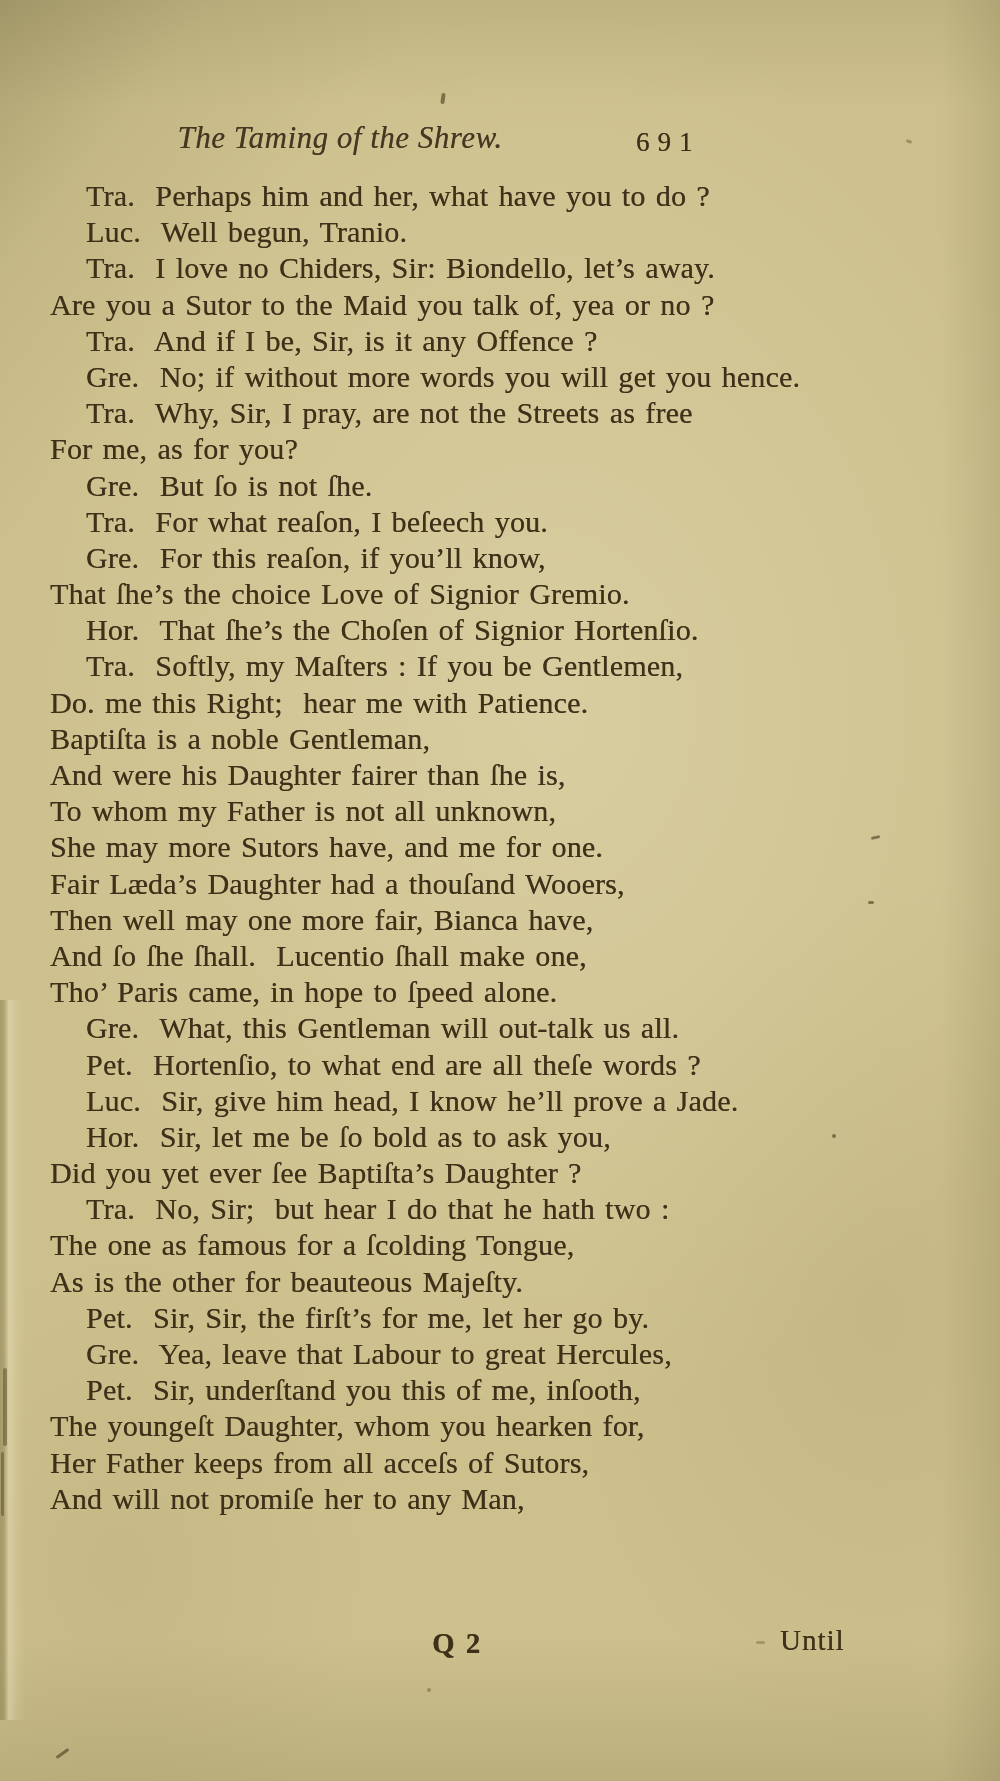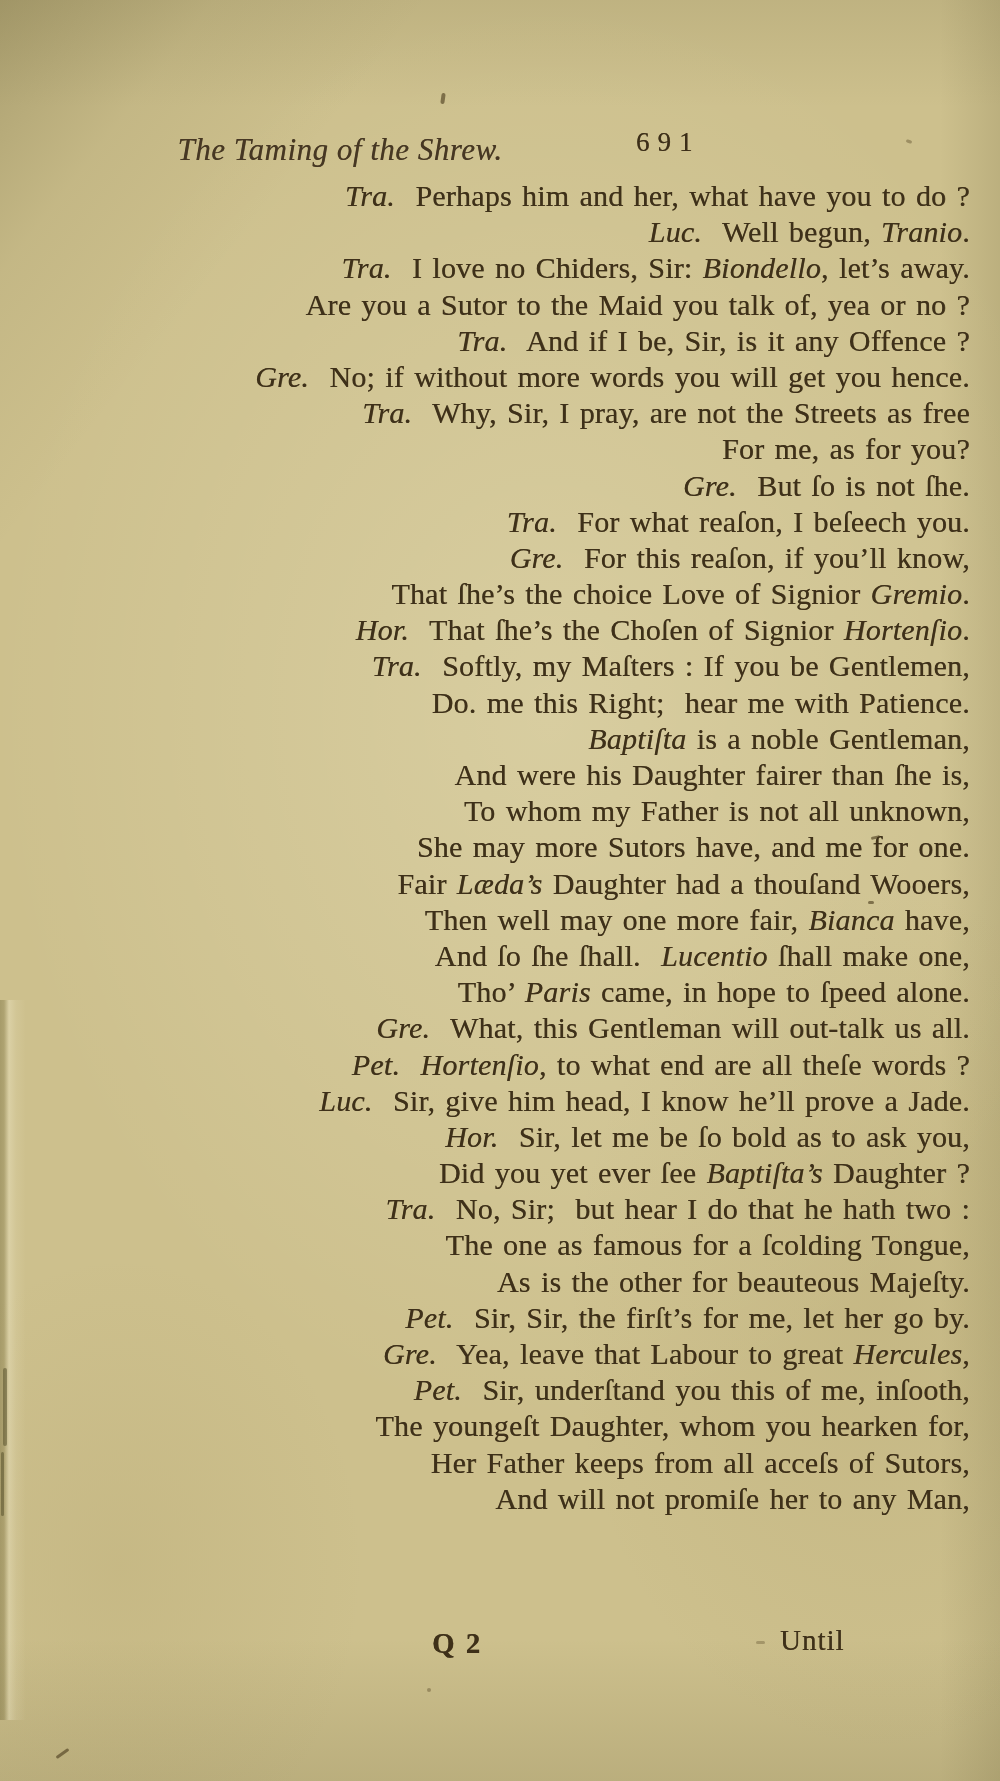--- a/index.html
+++ b/index.html
@@ -11,35 +11,35 @@
     background:
       radial-gradient(90% 65% at 55% 40%, rgba(255,252,228,0.22) 0%, rgba(255,252,228,0) 62%),
       linear-gradient(128deg, rgba(90,82,42,0.30) 0%, rgba(90,82,42,0.08) 9%, rgba(90,82,42,0) 18%),
       linear-gradient(180deg, rgba(90,82,42,0.12) 0%, rgba(90,82,42,0) 6%),
       linear-gradient(0deg, rgba(90,82,42,0.16) 0%, rgba(90,82,42,0) 8%),
       linear-gradient(270deg, rgba(90,82,42,0.15) 0%, rgba(90,82,42,0) 6%),
       radial-gradient(45% 35% at 88% 74%, rgba(128,110,55,0.10) 0%, rgba(128,110,55,0) 70%),
       radial-gradient(35% 25% at 12% 88%, rgba(140,120,62,0.10) 0%, rgba(140,120,62,0) 70%),
       #cdc08d;
   }
-  .ink{ text-shadow: 0.3px 0.3px 0.5px rgba(52,38,16,0.65); text-align: right; }
+  .ink{ text-shadow: 0.3px 0.3px 0.5px rgba(52,38,16,0.65); }
   .running-title{
-    position:absolute;top:132px;left:150px;width:380px;text-align:center;
+    position:absolute;top:120px;left:150px;width:380px;text-align:center;
     font-style:italic;font-size:31px;letter-spacing:0.5px;color:#463723;white-space:pre;
   }
   .page-number{
     position:absolute;top:127px;left:636px;font-size:27px;letter-spacing:8px;color:#3c2e18;white-space:pre;
   }
   .text-block{
     position:absolute;top:178px;left:50px;width:920px;
     font-size:30px;line-height:36.2px;word-spacing:2.5px;letter-spacing:0.2px;
   }
   .line{white-space:pre;height:36.2px;}
   .line.indent{padding-left:36px;}
-  .it{font-style:italic;margin-top:18px;}
+  .it{margin-top:18px;}
   .signature{position:absolute;top:1627px;left:432px;font-size:29px;white-space:pre;word-spacing:4px;font-weight:bold;}
   .catchword{position:absolute;top:1624px;left:780px;font-size:29px;letter-spacing:1px;white-space:pre;}
   
   .left-edge{
     position:absolute;left:0;top:1000px;width:26px;height:720px;pointer-events:none;
     background:linear-gradient(90deg, rgba(104,96,50,0.38) 0px, rgba(104,96,50,0.30) 4px,
                rgba(240,234,204,0.38) 9px, rgba(240,234,204,0.14) 16px, rgba(240,234,204,0) 100%);
   }
   .bind-mark{position:absolute;background:rgba(80,74,38,0.5);border-radius:2px;}
   .speck{position:absolute;background:rgba(72,56,26,0.6);border-radius:2px;}

